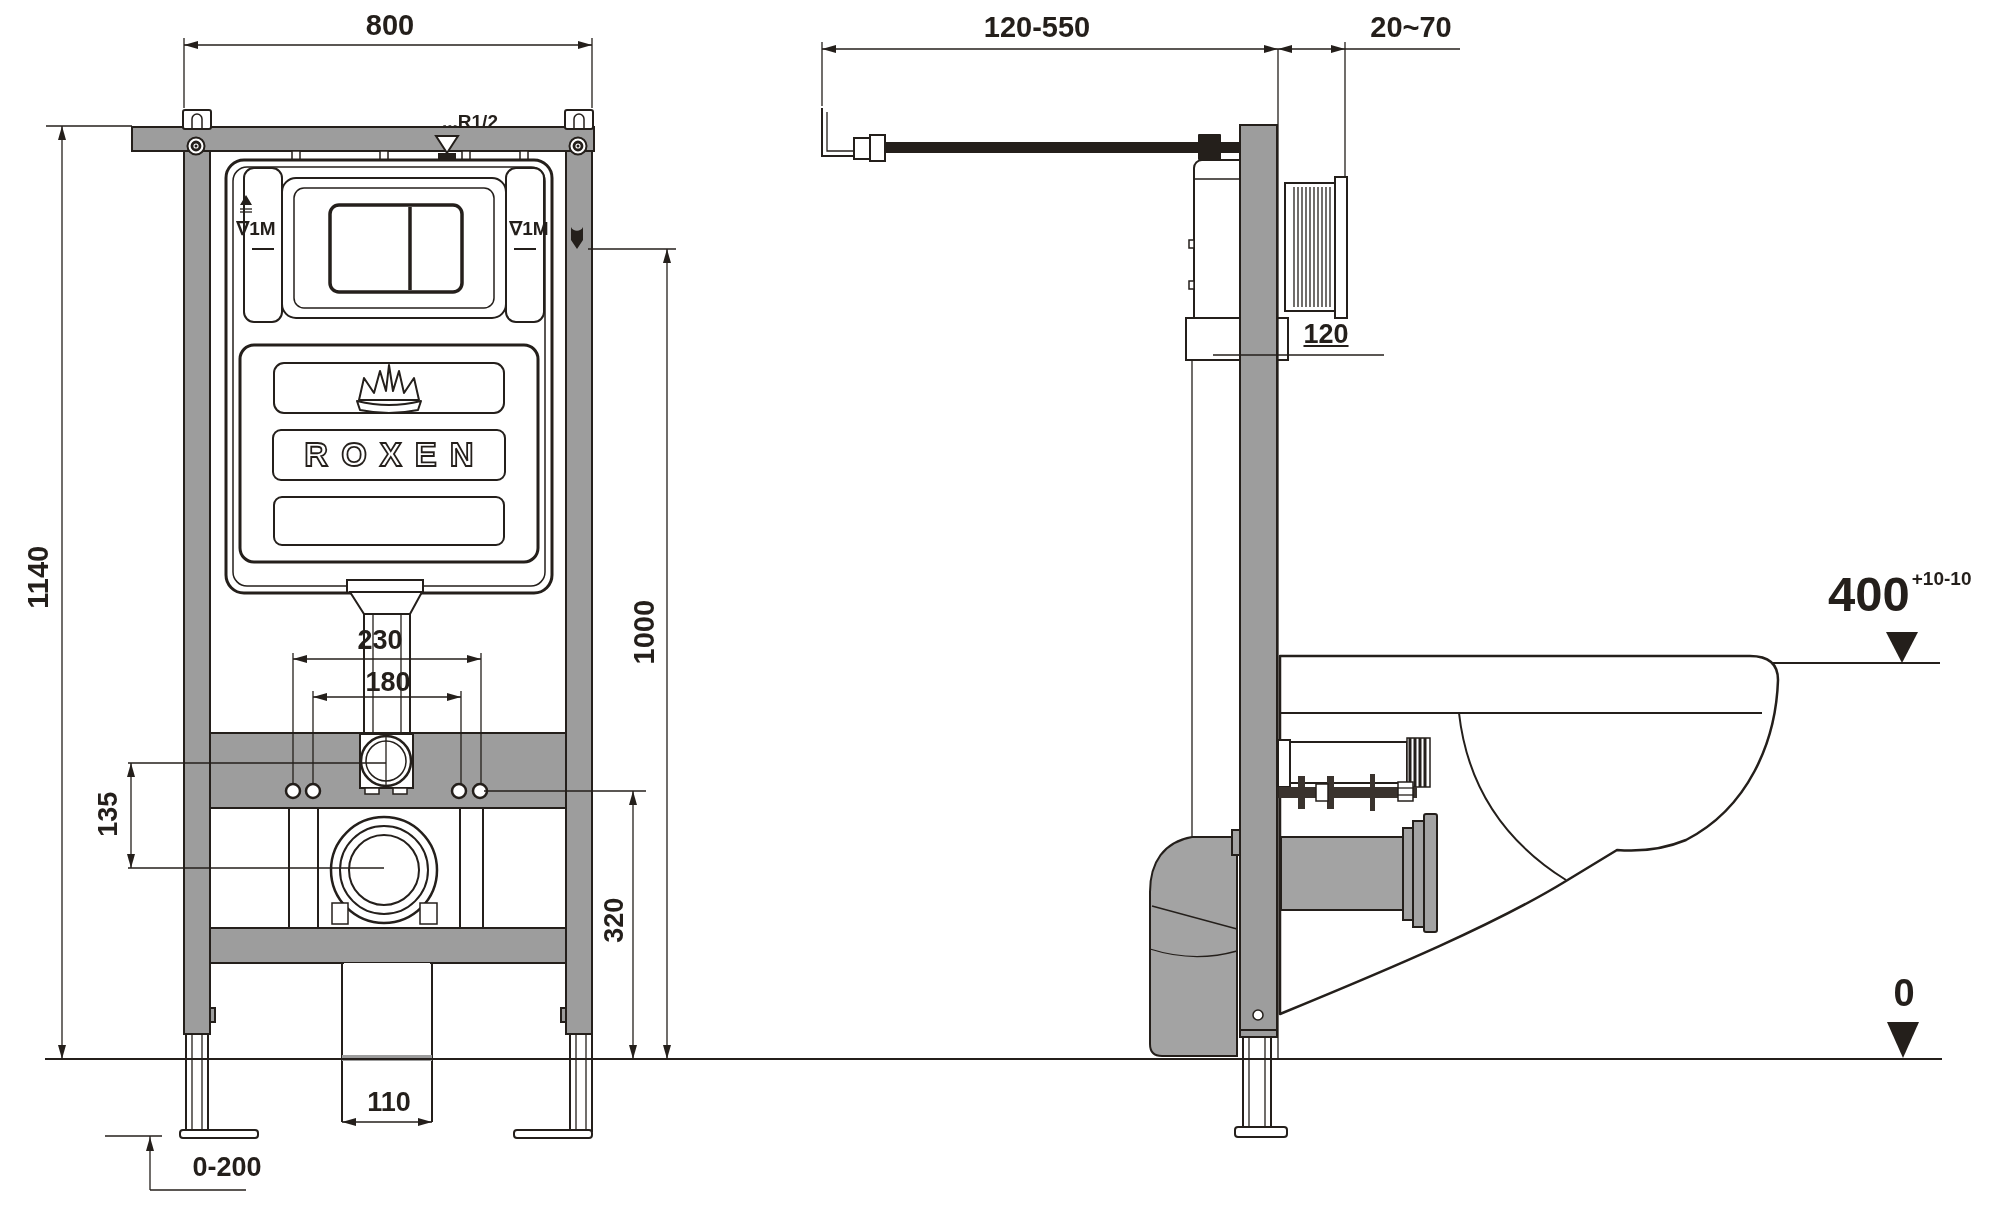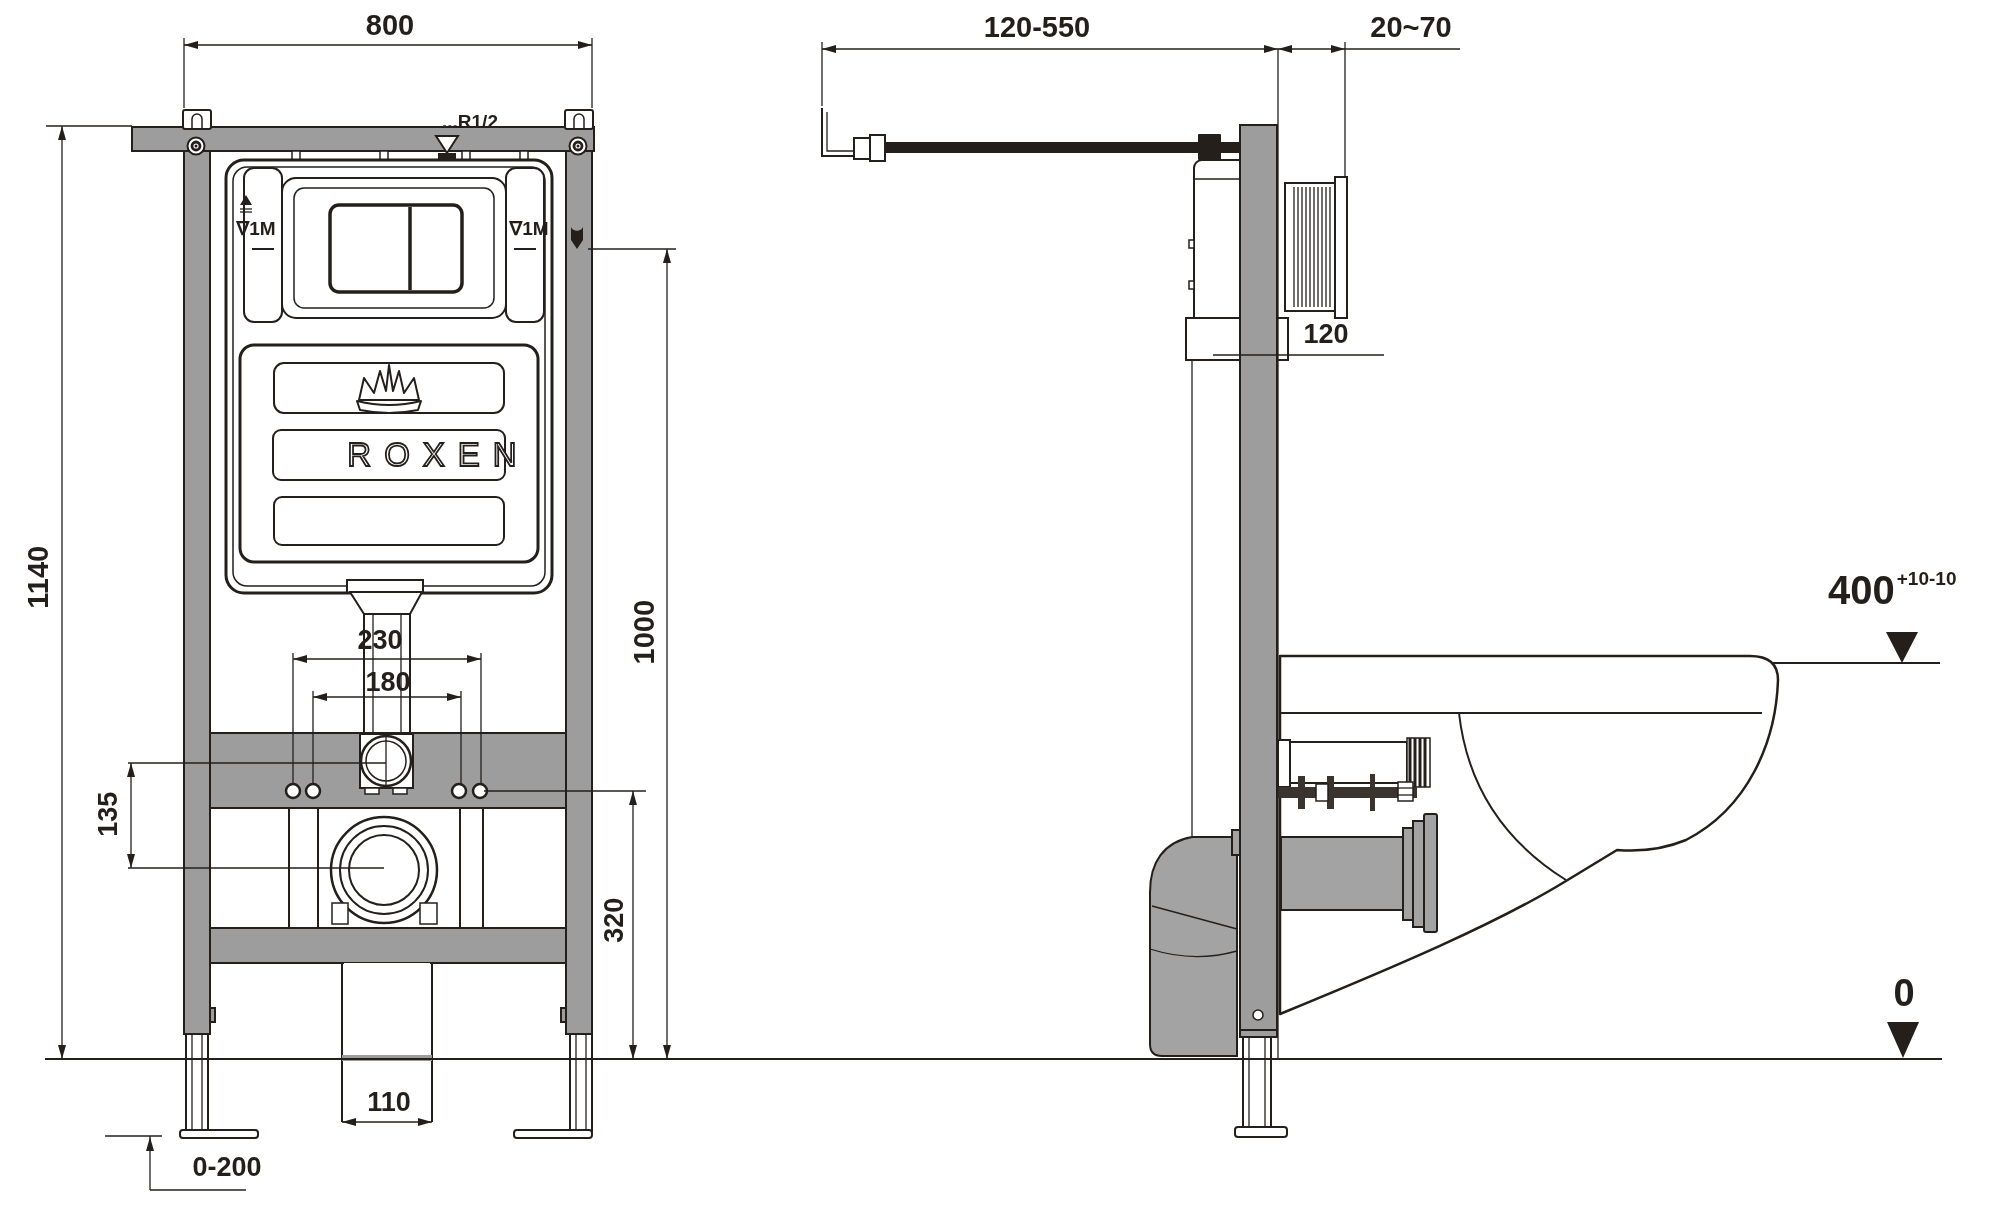--- a/index.html
+++ b/index.html
@@ -15,26 +15,26 @@
   .fg2{fill:#a3a3a3;stroke:#241f1b;stroke-width:2;}
   .dk{fill:#241f1b;stroke:none;}
   .lbl{position:absolute;font-weight:bold;font-size:27px;line-height:1.05;text-align:center;
        color:#241f1b;white-space:nowrap;}
   .lbl.big{font-size:29px;}
   .lbl.small{font-size:19px;}
   .rot{transform:rotate(-90deg);}
   .outline-txt{color:#ffffff;-webkit-text-stroke:1.8px #241f1b;}
   .brand-box{position:absolute;left:273px;top:430px;width:232px;height:50px;
        display:flex;align-items:center;justify-content:center;
-       font-size:33px;font-weight:normal;letter-spacing:13px;text-indent:13px;padding-left:43px;}
+       font-size:33px;font-weight:bold;letter-spacing:13px;text-indent:13px;}
   .tagline-box{position:absolute;left:274px;top:497px;width:230px;height:48px;
        display:flex;align-items:center;justify-content:center;
        font-size:18px;font-weight:bold;letter-spacing:2.5px;-webkit-text-stroke:1.1px #241f1b;}
   .level-label{position:absolute;display:flex;align-items:flex-start;font-weight:bold;color:#241f1b;}
-  .level-label .main{font-size:40px;line-height:1;}
+  .level-label .main{font-size:49px;line-height:1;}
   .level-label .tol{display:flex;flex-direction:row;font-size:19px;line-height:17px;margin-left:2px;}
   .level-label .tol i{font-style:normal;}
   .zero-label{position:absolute;left:1880px;top:972px;width:48px;text-align:center;
        font-size:38px;font-weight:bold;}
 </style>
 </head>
 <body>
 
 <div id="sheet">
 
@@ -352,21 +352,21 @@
 
 <div class="lbl small" style="left:499px;top:219px;width:60px;">∇1M</div>
 
 <div class="brand-box outline-txt">ROXEN</div>
 
 
 <div class="lbl big" style="left:967px;top:12px;width:140px;">120-550</div>
 
 <div class="lbl big" style="left:1341px;top:12px;width:140px;">20~70</div>
 
-<div class="lbl" style="left:1286px;top:320px;width:80px;">120</div>
+<div class="lbl" style="left:1286px;top:320px;width:80px;text-decoration:underline;">120</div>
 
 <div class="level-label" style="left:1828px;top:570px;">
   <span class="main">400</span>
   <span class="tol">
     <i>+10</i>
     <i>-10</i>
   </span>
 </div>
 
 <div class="zero-label">0</div>

